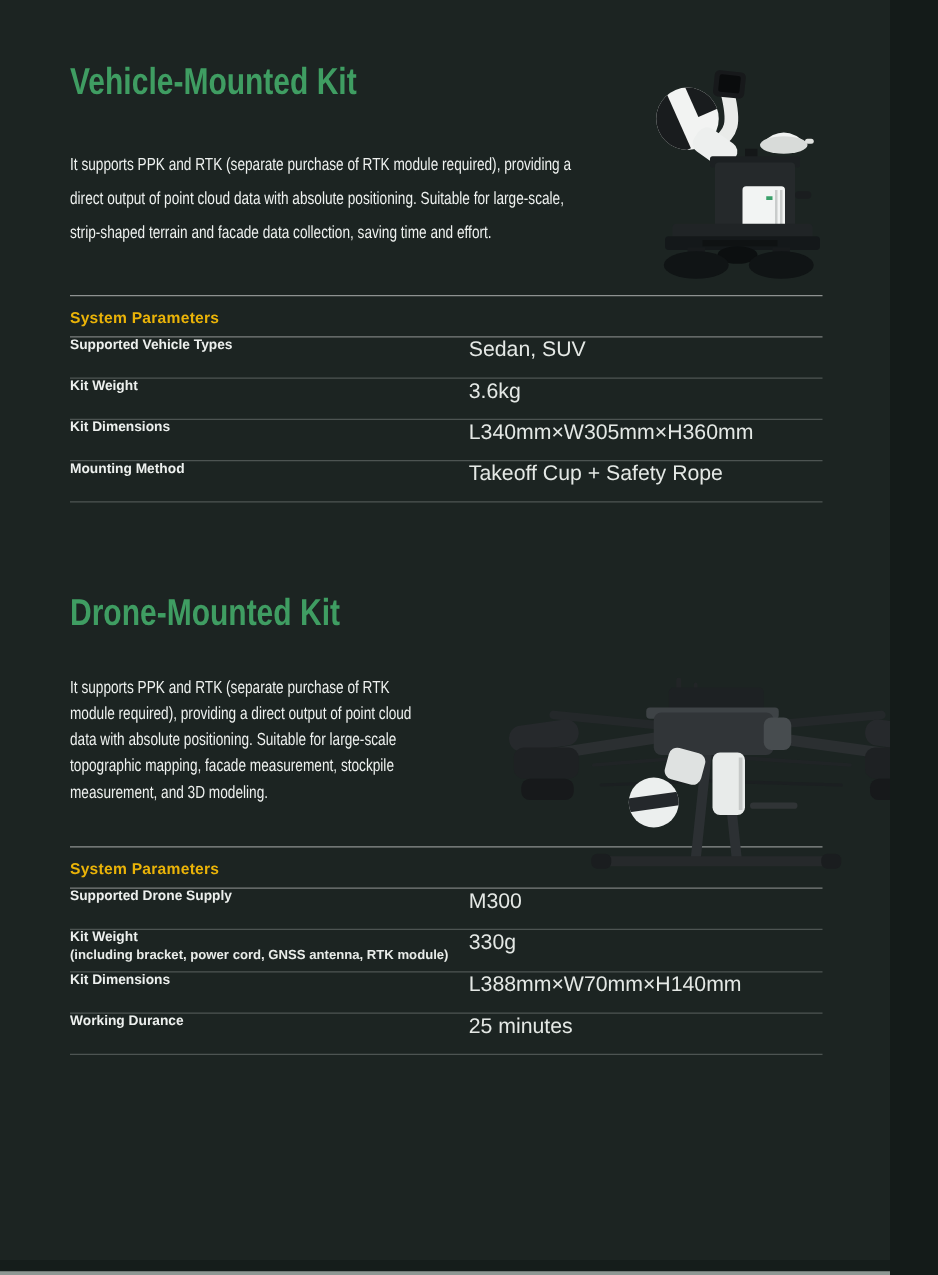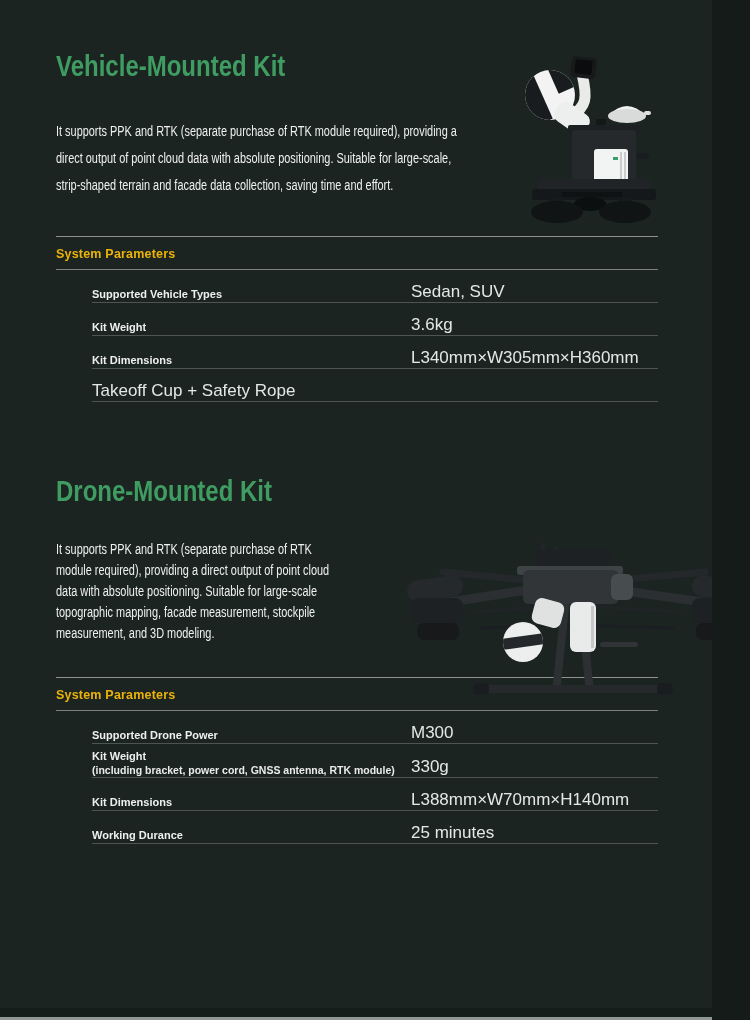--- a/index.html
+++ b/index.html
@@ -27,23 +27,22 @@
     border-top:1px solid rgba(255,255,255,0.5);
   }
   .spec-table-1 { margin-top:37px; }
   .spec-table-2 { margin-top:33px; }
   .spec-header {
     padding:10px 0 8px; font-size:12.5px; font-weight:bold; color:#eab308;
     border-bottom:1px solid rgba(255,255,255,0.42);
     letter-spacing:0.2px;
   }
   .spec-row {
-    display:flex; align-items:flex-end; min-height:32px;
+    display:flex; align-items:flex-start; min-height:32px;
     border-bottom:1px solid rgba(255,255,255,0.22);
-    margin-left:36px;
   }
   .spec-row.tall { min-height:33px; }
   .spec-label {
     flex:0 0 319px; box-sizing:border-box; padding-right:12px;
     font-size:11px; font-weight:bold; color:#edf0ee; line-height:1.25;
   }
   .spec-sublabel { display:block; font-size:10.5px; font-weight:bold; color:#e9ece9; }
   .spec-value { font-size:17px; color:#e4e8e5; }
   .photo { position:absolute; }
   .photo-vehicle { left:502px; top:54px; width:160px; height:170px; }
@@ -134,20 +133,21 @@
       </div>
       <div class="spec-row">
         <span class="spec-label">Kit Weight</span>
         <span class="spec-value">3.6kg</span>
       </div>
       <div class="spec-row">
         <span class="spec-label">Kit Dimensions</span>
         <span class="spec-value">L340mm×W305mm×H360mm</span>
       </div>
       <div class="spec-row">
+        <span class="spec-label">Mounting Method</span>
         <span class="spec-value">Takeoff Cup + Safety Rope</span>
       </div>
     </div>
   </section>
 
   <section>
     <h1 class="title title-2">Drone-Mounted Kit</h1>
 
     <div class="photo photo-drone">
       <svg width="345" height="165" viewBox="0 0 345 165">
@@ -220,21 +220,21 @@
 
     <p class="desc desc-2">It supports PPK and RTK (separate purchase of RTK
 module required), providing a direct output of point cloud
 data with absolute positioning. Suitable for large-scale
 topographic mapping, facade measurement, stockpile
 measurement, and 3D modeling.</p>
 
     <div class="spec-table spec-table-2">
       <div class="spec-header">System Parameters</div>
       <div class="spec-row">
-        <span class="spec-label">Supported Drone Power</span>
+        <span class="spec-label">Supported Drone Supply</span>
         <span class="spec-value">M300</span>
       </div>
       <div class="spec-row tall">
         <span class="spec-label">
           <span>Kit Weight</span>
           <span class="spec-sublabel">(including bracket, power cord, GNSS antenna, RTK module)</span>
         </span>
         <span class="spec-value">330g</span>
       </div>
       <div class="spec-row">

